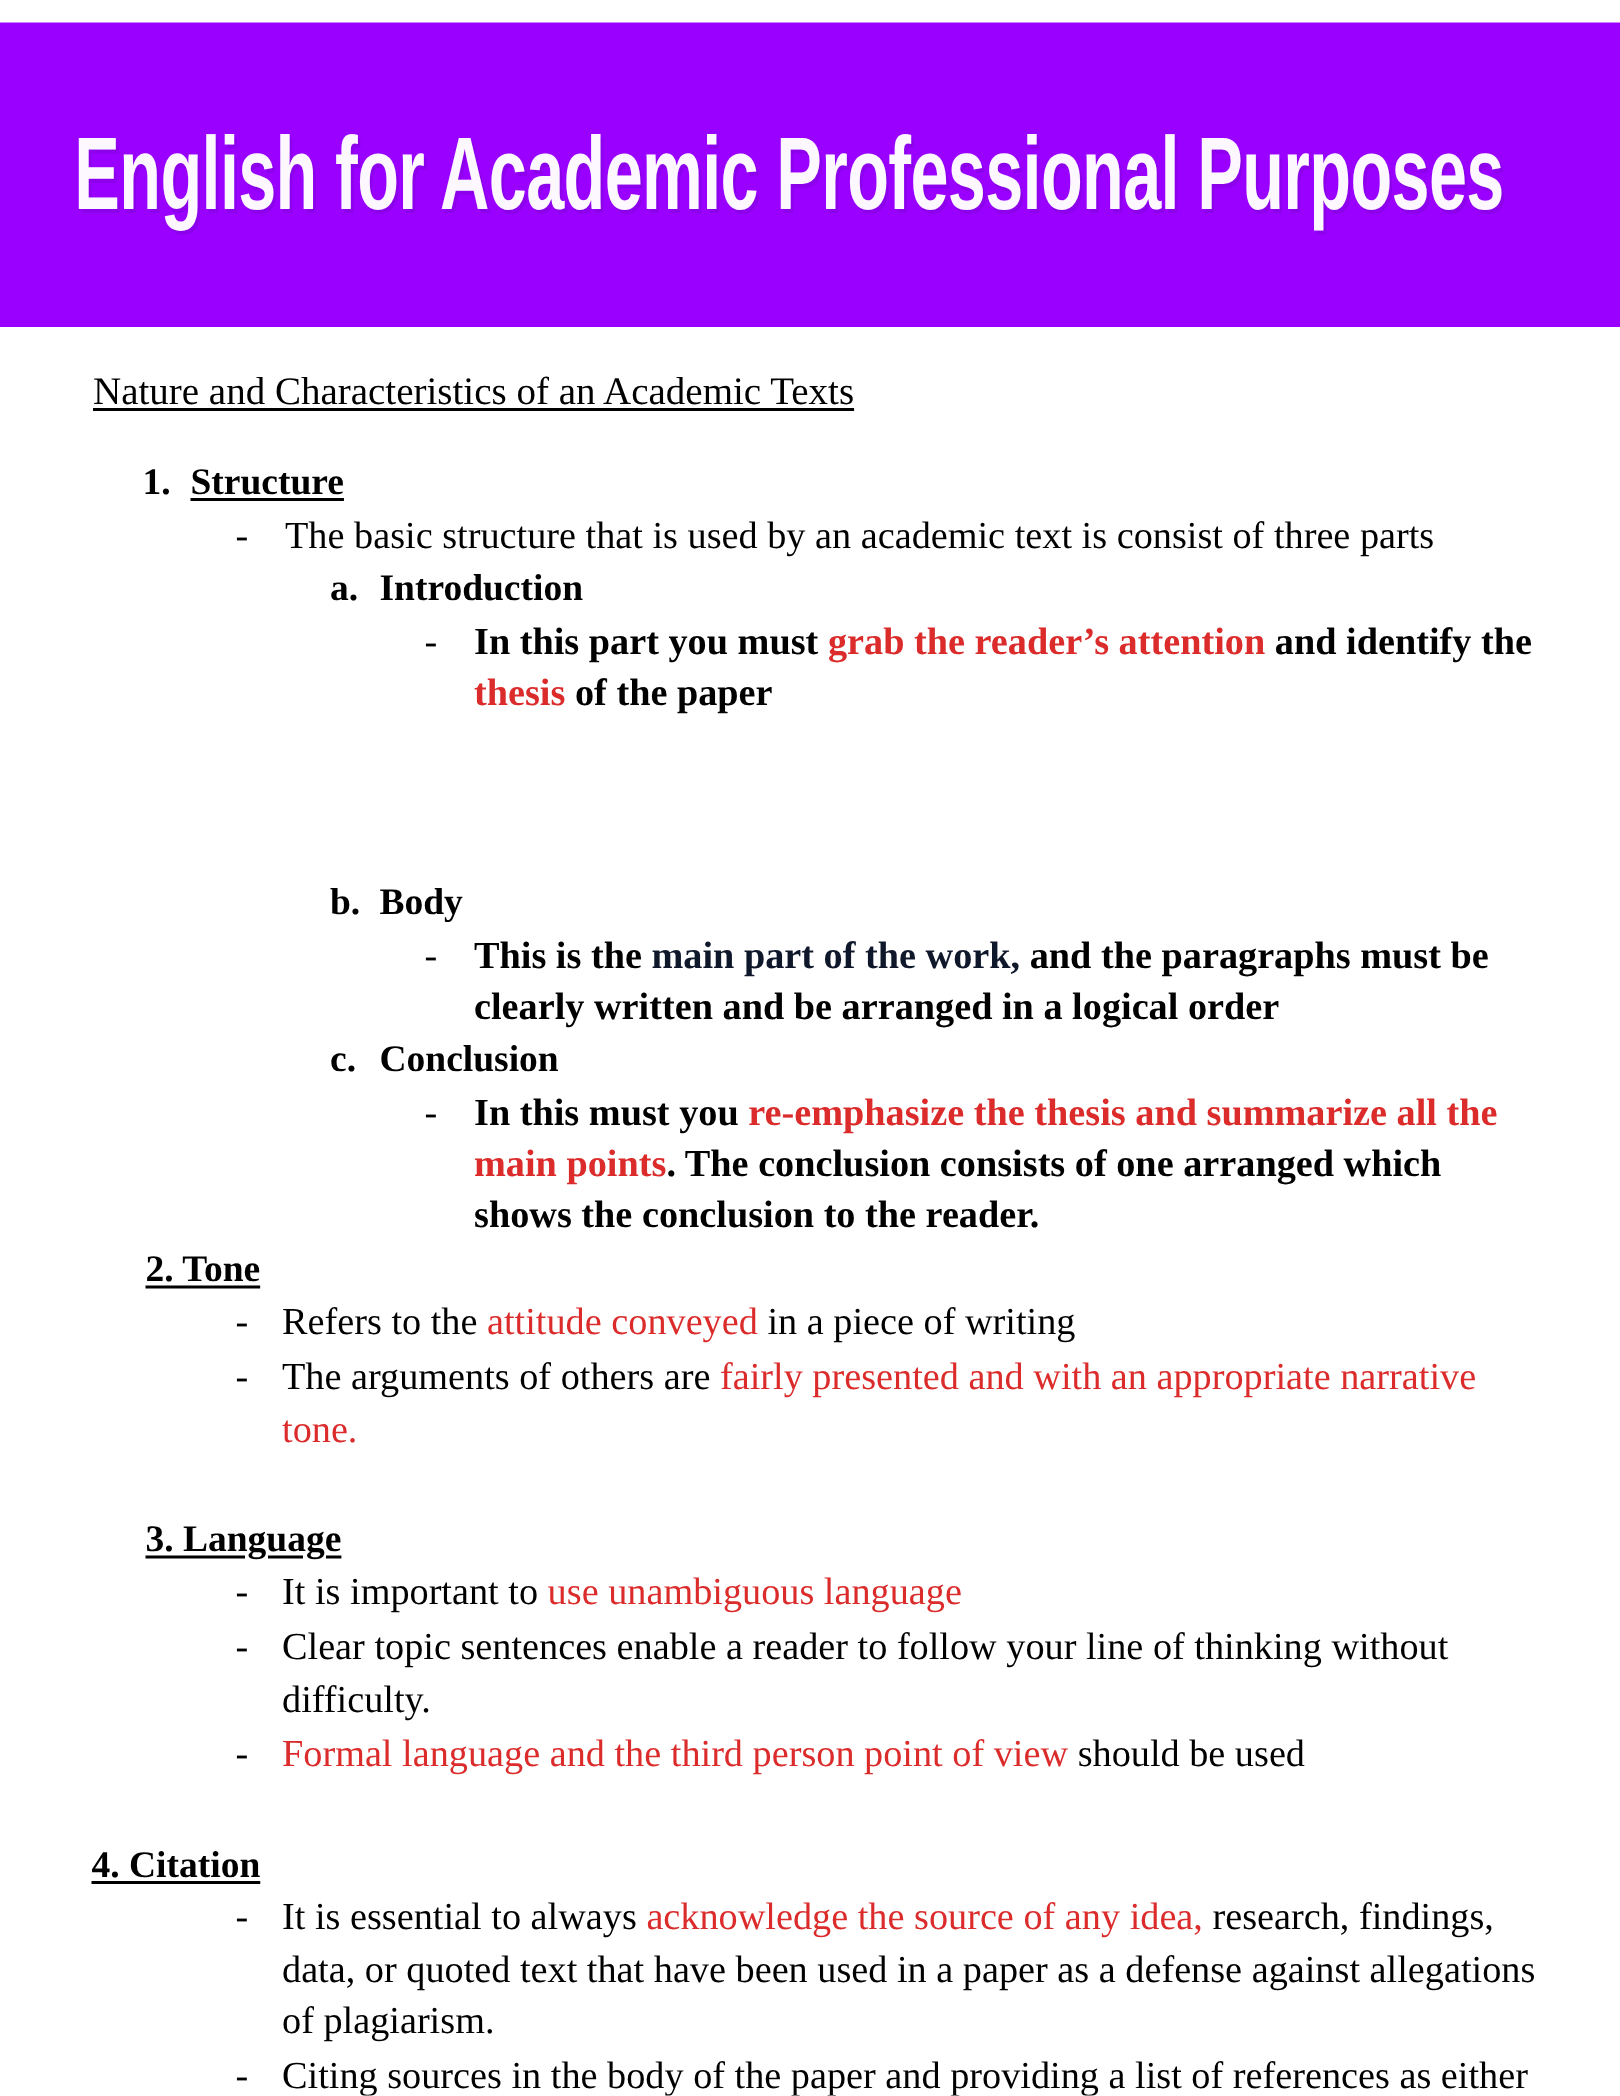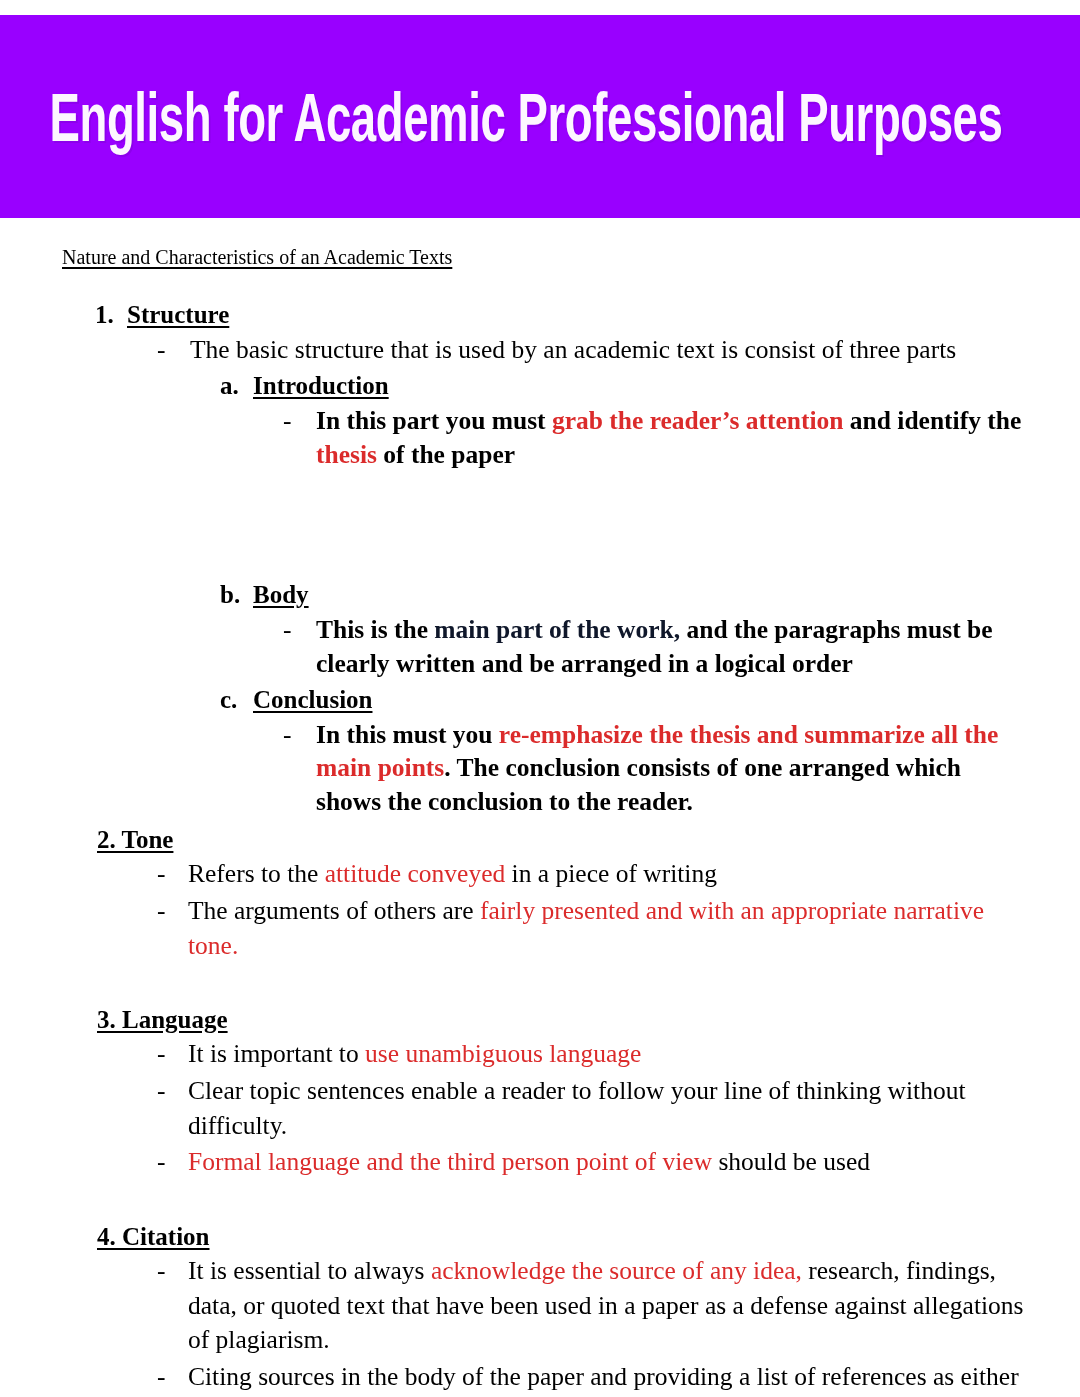--- a/index.html
+++ b/index.html
@@ -47,21 +47,21 @@
     position: absolute;
     left: 0;
     top: 218px;
     width: 1080px;
   }
 
   
   .doc-subtitle {
     margin-left: 62px;
     margin-top: 27px;
-    font-size: 20px;
+    font-size: 26px;
     line-height: 1.2;
   }
   .doc-subtitle u { text-decoration: underline; text-underline-offset: 3px; }
 
   
   .lvl1 {
     margin-left: 95px;
     margin-top: 31px;
     font-size: 25px;
     font-weight: bold;
@@ -91,21 +91,21 @@
   
   .lvl2 {
     margin-left: 220px;
     margin-top: 4px;
     font-size: 25px;
     font-weight: bold;
     line-height: 1.2;
     display: flex;
   }
   .lvl2 .num { width: 33px; flex: 0 0 33px; }
-  .lvl2 .txt { text-decoration: underline; text-underline-offset: 3px; }
+  .lvl2 .txt { text-underline-offset: 3px; }
 
   
   .dash3 {
     margin-left: 283px;
     margin-top: 3px;
     font-size: 25.5px;
     line-height: 1.33;
     display: flex;
     align-items: flex-start;
   }
@@ -208,21 +208,21 @@
     <span class="bullet">-</span>
     <span class="body"><span>Clear topic sentences enable a reader to follow your line of thinking without difficulty.</span></span>
   </div>
   <div class="dashA">
     <span class="bullet">-</span>
     <span class="body"><span class="red" style="color: rgb(219, 43, 43);">Formal language and the third person point of view</span><span> should be used</span></span>
   </div>
 
   <div class="gap-md"></div>
 
-  <div class="lvl1 num-underlined" style="margin-left:97px; margin-top:0;">
+  <div class="lvl1 num-underlined" style="margin-left:61px; margin-top:0;">
     <span class="whole">4. Citation</span>
   </div>
   <div class="dashA">
     <span class="bullet">-</span>
     <span class="body"><span>It is essential to always </span><span class="red" style="color: rgb(219, 43, 43);">acknowledge the source of any idea,</span><span> research, findings, data, or quoted text that have been used in a paper as a defense against allegations of plagiarism.</span></span>
   </div>
   <div class="dashA">
     <span class="bullet">-</span>
     <span class="body"><span>Citing sources in the body of the paper and providing a list of references as either footnotes or endnotes is a very important aspect of academic text</span></span>
   </div>

